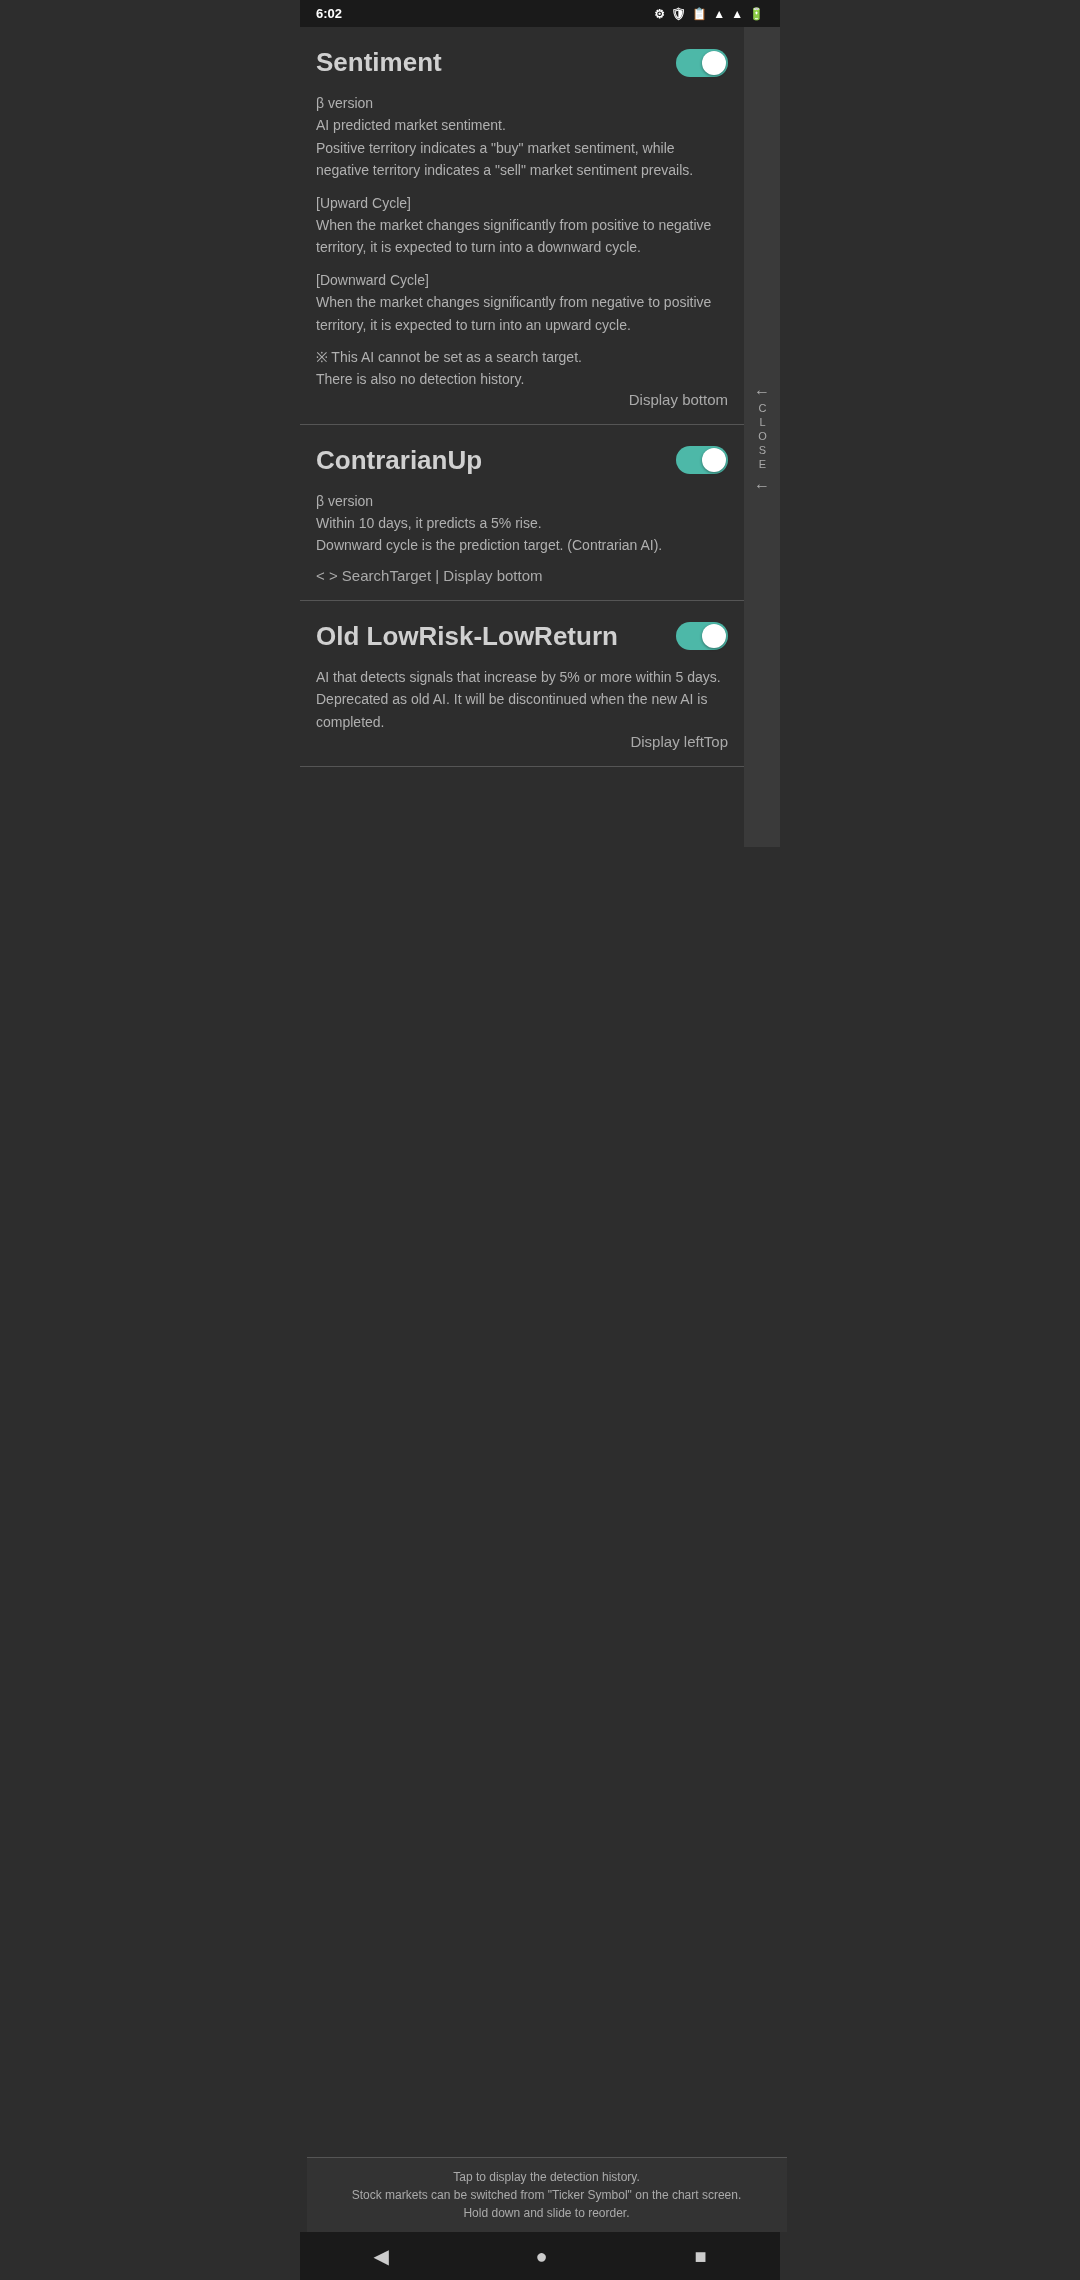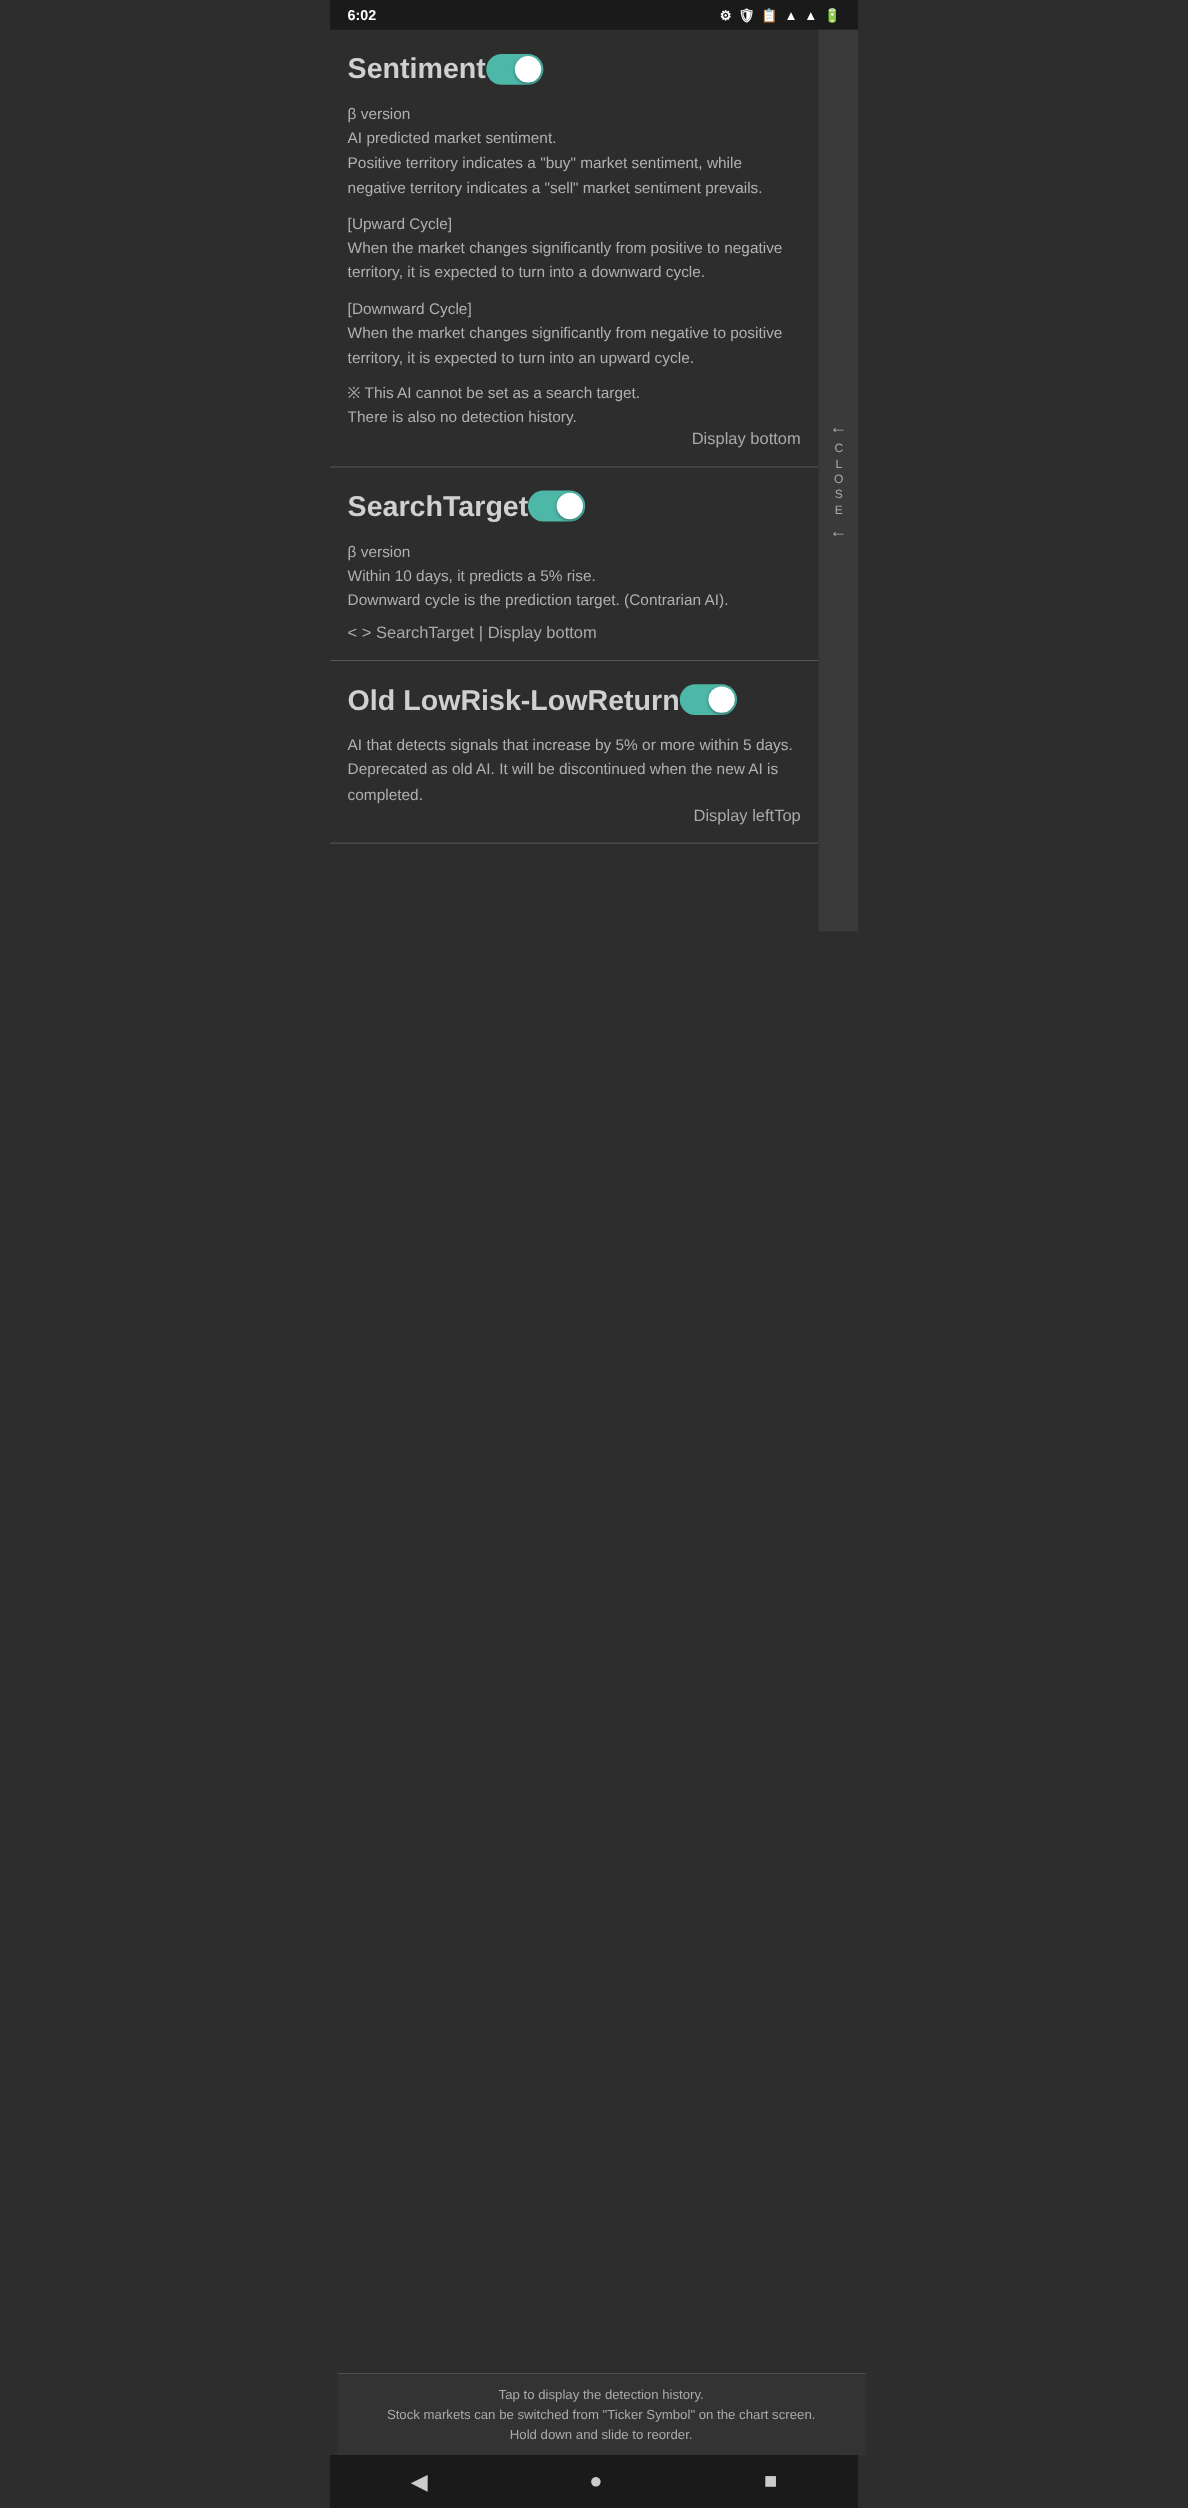--- a/index.html
+++ b/index.html
@@ -77,21 +77,21 @@
       padding-bottom: 80px;
     }
 
     .section {
       padding: 20px 16px 16px 16px;
       border-bottom: 1px solid #555;
     }
 
     .section-header {
       display: flex;
-      justify-content: flex-start;
+      justify-content: space-between;
       align-items: center;
       margin-bottom: 14px;
     }
 
     .section-title {
       font-size: 26px;
       font-weight: bold;
       color: #d0d0d0;
     }
 
@@ -228,21 +228,21 @@
         <p>[Downward Cycle]<br>When the market changes significantly from negative to positive territory, it is expected to turn into an upward cycle.</p>
         <p>※ This AI cannot be set as a search target.<br>There is also no detection history.</p>
       </div>
       <div class="display-tag">
         <span>Display bottom</span>
       </div>
     </div>
 
     <div class="section">
       <div class="section-header">
-        <span class="section-title">SearchTarget</span>
+        <span class="section-title">ContrarianUp</span>
         <div class="toggle">
           <div class="toggle-track">
             <div class="toggle-thumb"></div>
           </div>
         </div>
       </div>
       <div class="section-body">
         <p>β version<br>Within 10 days, it predicts a 5% rise.<br>Downward cycle is the prediction target. (Contrarian AI).</p>
       </div>
       <div class="action-links">

